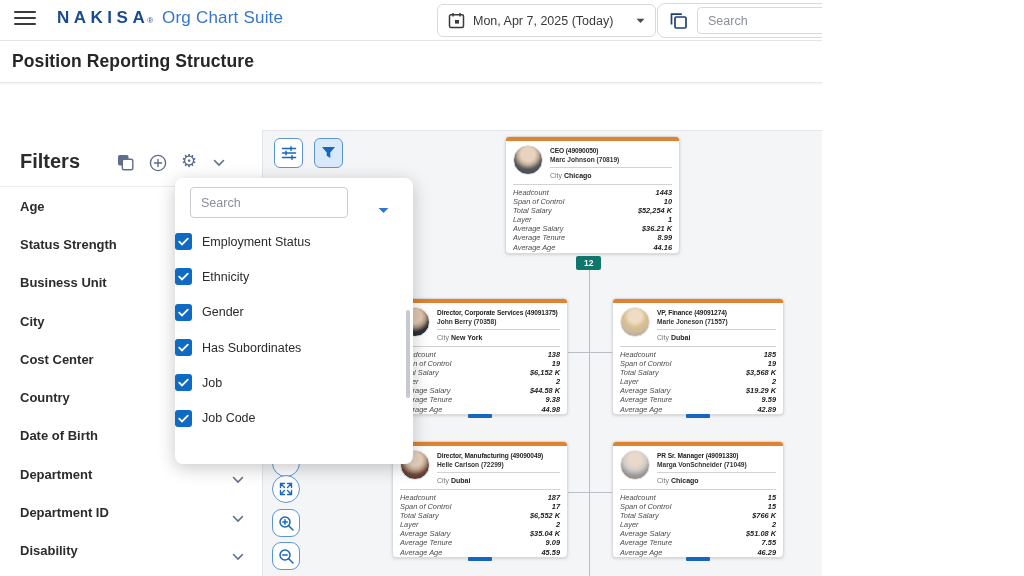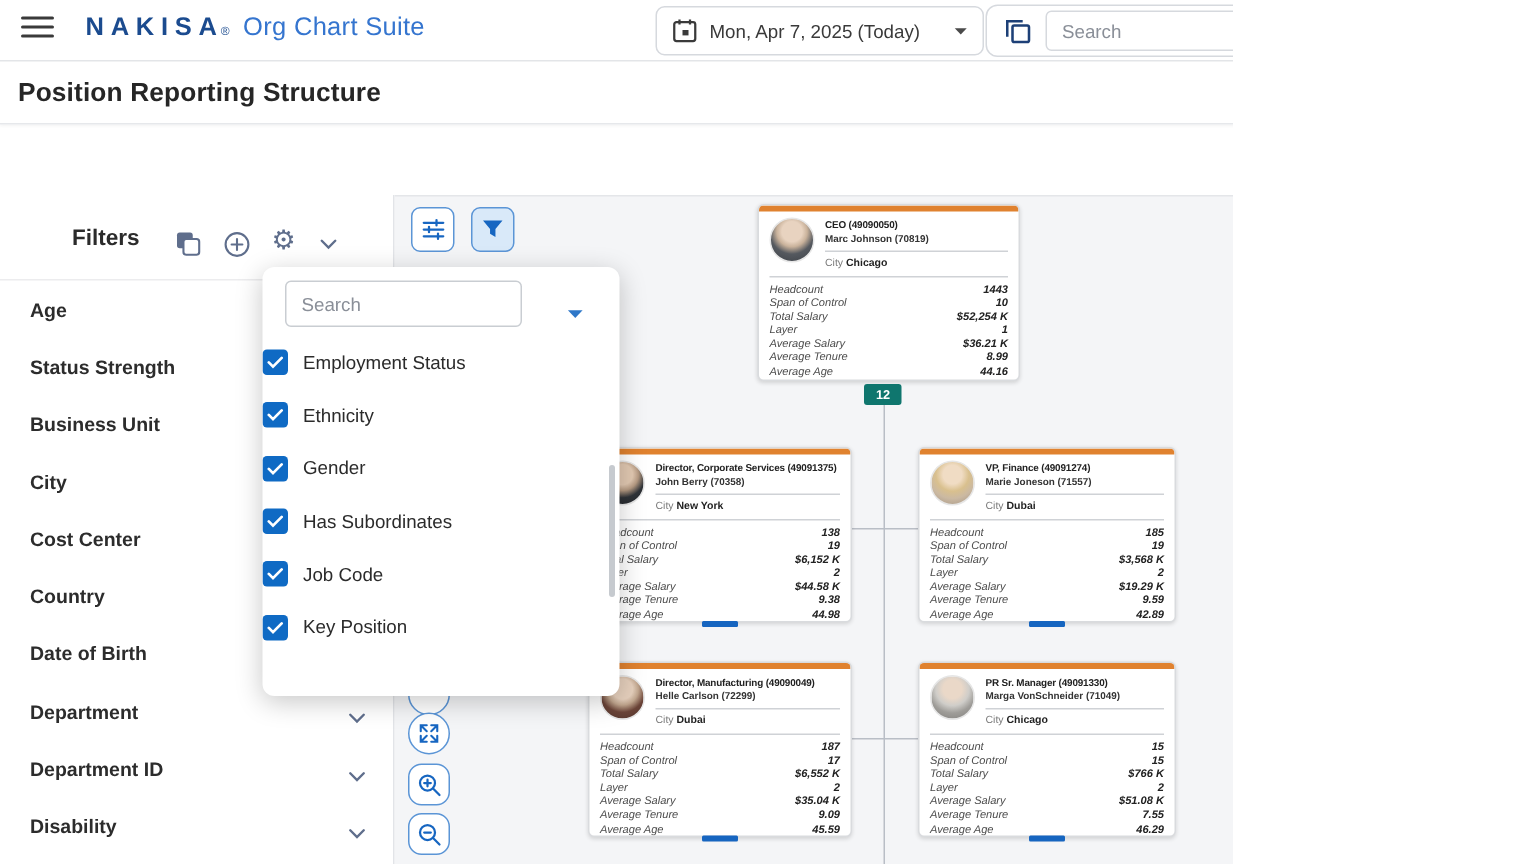--- a/index.html
+++ b/index.html
@@ -53,21 +53,21 @@
   .ve-btn { width:48px; display:flex; align-items:center; justify-content:center; font-size:12.5px;
             font-weight:700; cursor:pointer; }
   .ve-view { background:#fff; color:#1766c0; }
   .ve-edit { background:#eef0f2; color:#4d4d4d; border-left:1px solid #d5d8dc; }
   .share-btn { position:absolute; left:986px; top:95px; cursor:pointer; }
 
   
   .filters-panel { position:absolute; left:0; top:130px; width:263px; height:446px; background:#fff;
                    border-right:1px solid #e2e4e8; z-index:10; }
   .filters-header { position:relative; height:57px; border-bottom:1px solid #ececee; }
-  .filters-title { position:absolute; left:20px; top:20px; font-size:15px; font-weight:700; color:#2b2b2b;margin-left:28px; }
+  .filters-title { position:absolute; left:20px; top:20px; font-size:20px; font-weight:700; color:#2b2b2b; }
   .fh-ic { position:absolute; top:24px; cursor:pointer; display:flex; }
   .gear-glyph { font-family:"DejaVu Sans",sans-serif; font-size:18px; color:#5f6e8c; line-height:18px; }
   .filter-row { position:relative; height:38.3px; display:flex; align-items:center; padding-left:20px;
                 cursor:pointer; }
   .filter-label { font-size:13px; font-weight:700; color:#2c2c2c; }
   .filter-chev { position:absolute; right:18px; top:50%; margin-top:-4px; }
 
   
   .chart-area { position:absolute; left:263px; top:130px; width:761px; height:446px; background:#f4f5f7;
                 border-top:1px solid #e4e6e9; }
@@ -614,27 +614,27 @@
             </svg>
           </span>
           <span class="dd-label">Has Subordinates</span>
         </div>
       <div class="dd-row">
           <span class="checkbox">
             <svg width="11" height="9" viewBox="0 0 11 9">
               <path d="M1.2 4.6 4 7.4 9.8 1.6" fill="none" stroke="#fff" stroke-width="1.8" stroke-linecap="round"></path>
             </svg>
           </span>
-          <span class="dd-label">Job Code</span>
+          <span class="dd-label">Job</span>
         </div>
       <div class="dd-row">
           <span class="checkbox">
             <svg width="11" height="9" viewBox="0 0 11 9">
               <path d="M1.2 4.6 4 7.4 9.8 1.6" fill="none" stroke="#fff" stroke-width="1.8" stroke-linecap="round"></path>
             </svg>
           </span>
-          <span class="dd-label">Key Position</span>
+          <span class="dd-label">Job Code</span>
         </div>
     </div>
     <div class="dd-thumb"></div>
   </div>
 
 </div>
 
 </body></html>

